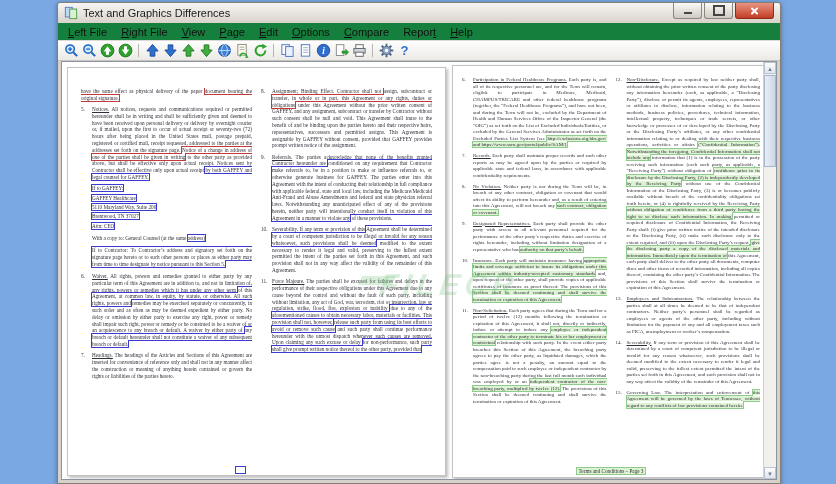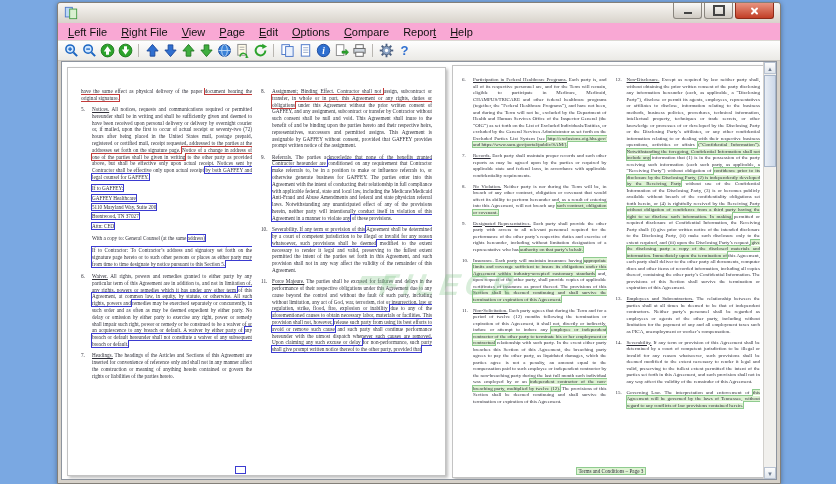--- a/index.html
+++ b/index.html
@@ -18,21 +18,21 @@
            background:linear-gradient(#fbfaf8,#cfcac2);display:flex;align-items:center;justify-content:center;margin-left:2px;}
   .win-btn.close{width:37px;background:linear-gradient(#e89480,#c23e26);border-color:#8f2a18;position:relative;}
   .minbar{width:8px;height:2px;background:#444;margin-top:5px;}
   .maxbox{width:8px;height:7px;border:2px solid #444;}
   .xwrap{position:relative;width:9px;height:9px;}
   .xwrap i{position:absolute;left:0;top:3.5px;width:9px;height:2px;background:#fff;border-radius:1px;}
   .xwrap i:first-child{transform:rotate(45deg);}
   .xwrap i:last-child{transform:rotate(-45deg);}
 
   
-  .menubar{height:17px;background:#f9a8d4;border-bottom:1px solid #dcd9d4;display:flex;align-items:center;
+  .menubar{height:17px;background:#15803d;border-bottom:1px solid #dcd9d4;display:flex;align-items:center;
            padding:0 3px;font-size:11px;color:#111;}
   .menu-item{padding:1px 7px;white-space:nowrap;}
   .menu-item .mn{text-decoration:underline;}
 
   
   .toolbar{height:19px;background:linear-gradient(#fefefe,#ebeae6);display:flex;align-items:center;
            padding:0 4px;border-bottom:1px solid #c9c6c1;}
   .tb-btn{width:18px;height:17px;display:flex;align-items:center;justify-content:center;}
   .tb-btn svg{width:15px;height:15px;display:block;}
   .tb-sep{width:1px;height:13px;background:#b9b6b1;margin:0 4px;}
@@ -85,20 +85,21 @@
 
 <div id="window">
 
   <div class="titlebar">
     <span class="title-icon">
       <svg viewBox="0 0 16 16">
           <rect x="1.5" y="1.5" width="8" height="11" fill="#bcd8f5" stroke="#4a76c8"></rect>
           <rect x="6.5" y="3.5" width="8" height="11" fill="#d9f0d0" stroke="#3f9a3f"></rect>
         </svg>
     </span>
+    <span class="title-text">Text and Graphics Differences</span>
     <span class="win-controls">
       <span class="win-btn">
           <span class="minbar"></span>
         </span>
       <span class="win-btn">
           <span class="maxbox"></span>
         </span>
       <span class="win-btn close">
           <span class="xwrap">
             <i></i>

